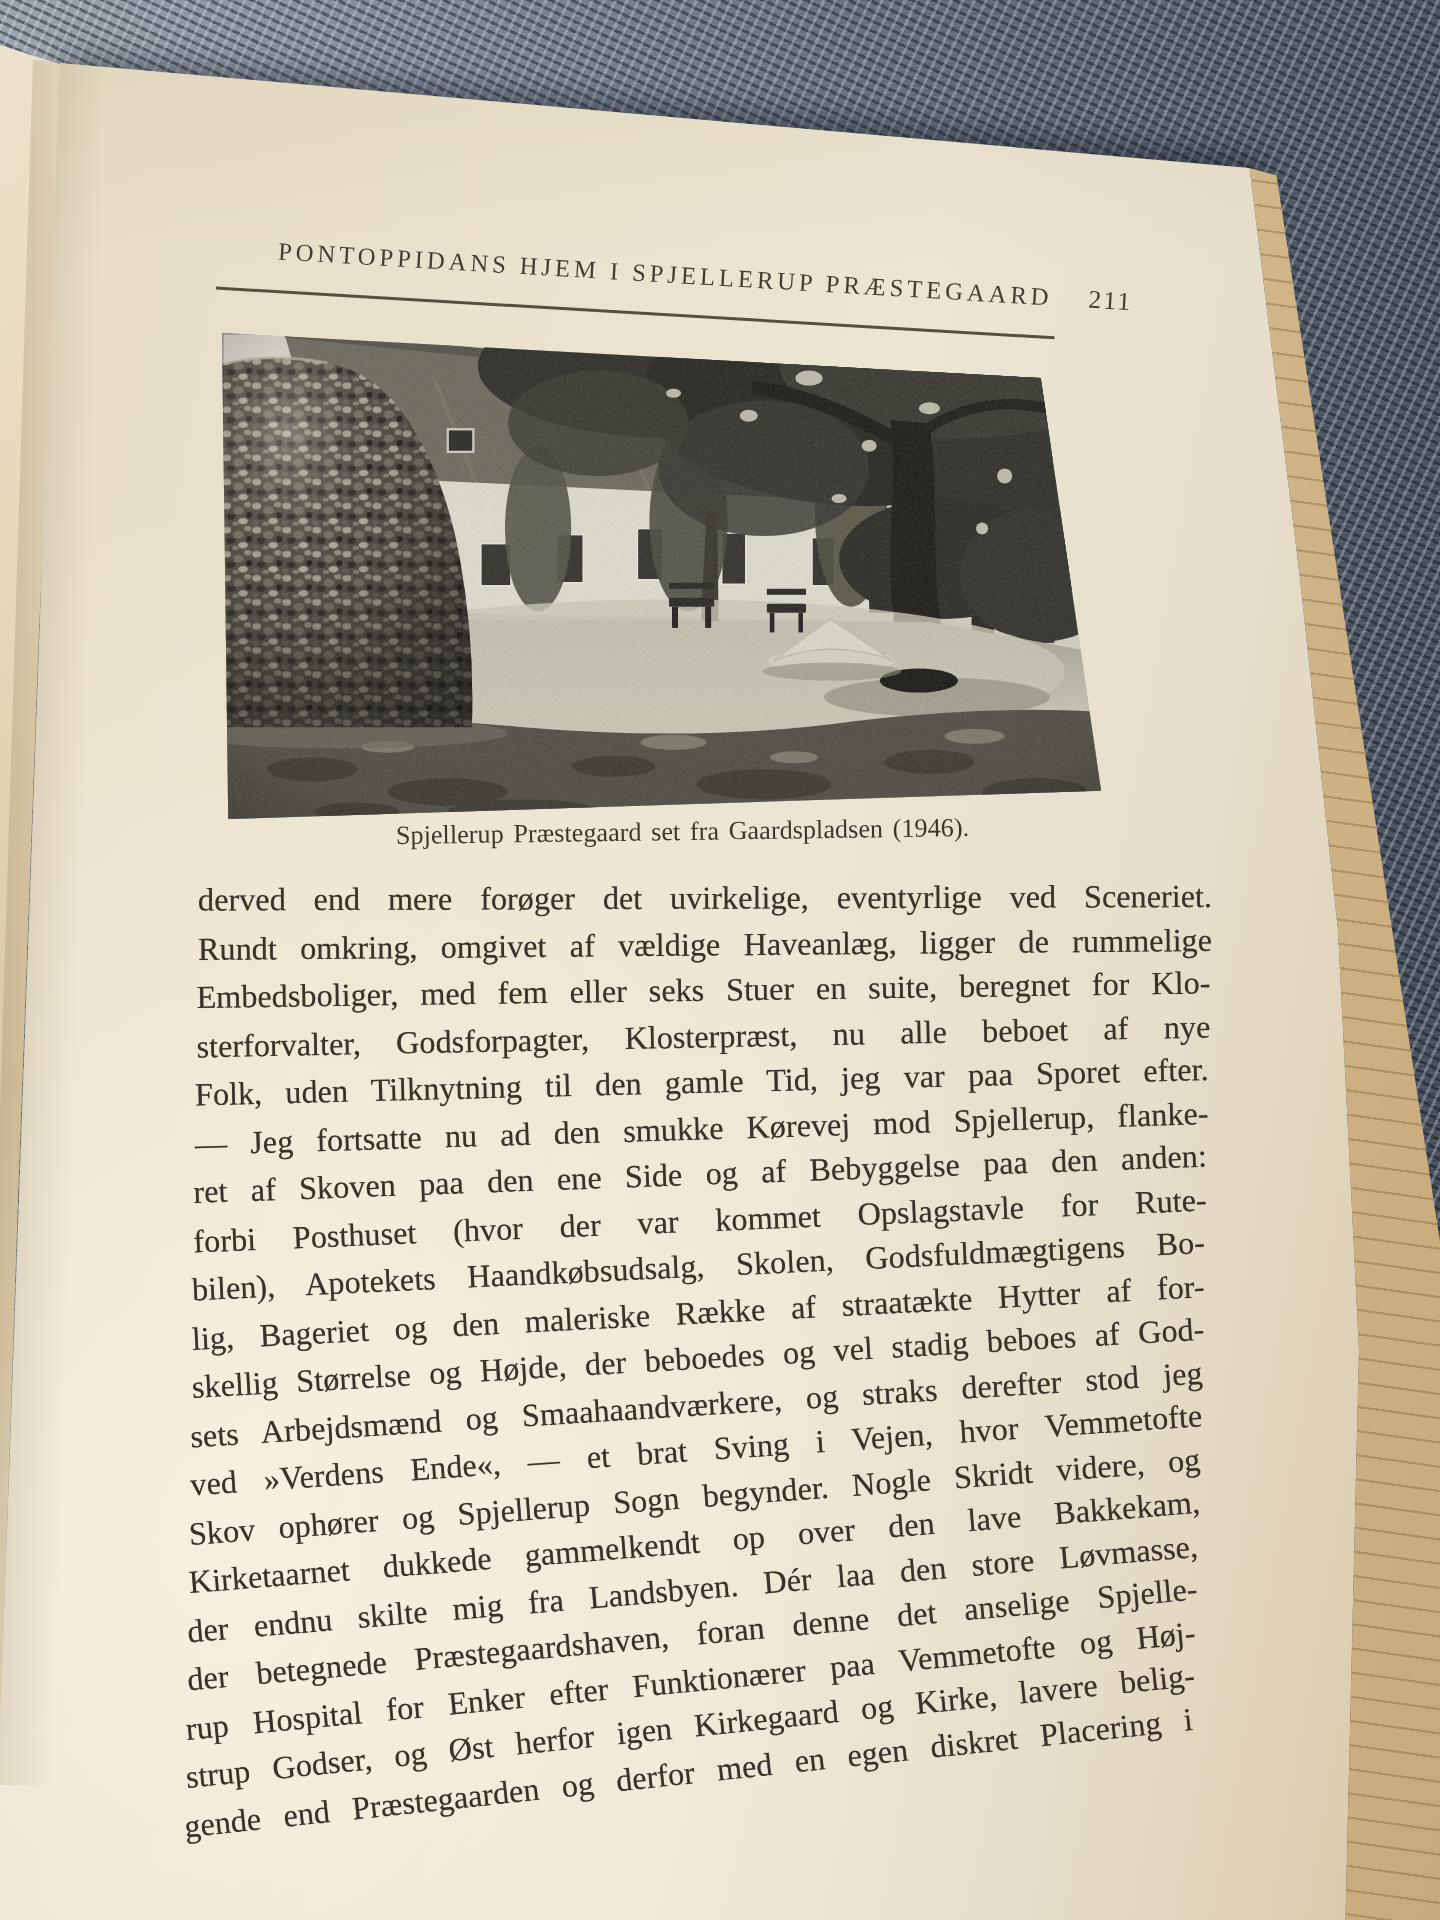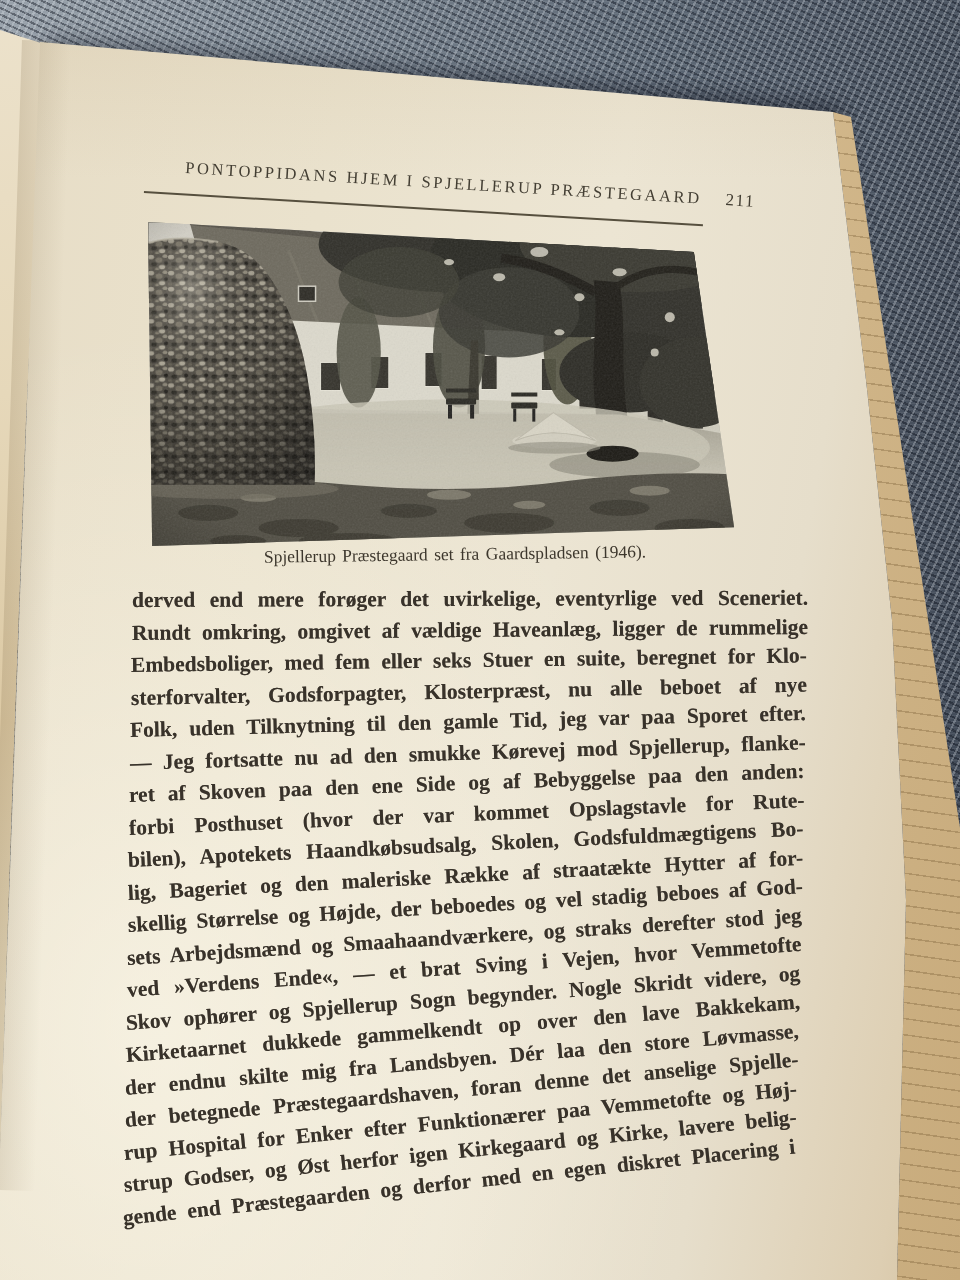--- a/index.html
+++ b/index.html
@@ -44,21 +44,21 @@
   .header-rule{position:absolute;left:144px;top:191px;width:560px;height:2px;background:#564f3e;
     transform:rotate(3.4deg);transform-origin:0 0;}
   
   .photo{position:absolute;left:148px;top:222px;width:592px;height:326px;
     clip-path:polygon(0% 0%,92.2% 9.2%,99% 93.6%,0.7% 99.4%);background:#b9b6ab;}
   .photo svg{display:block;width:100%;height:100%;}
   
   .caption{position:absolute;left:252px;top:544px;width:406px;text-align:center;
     font-size:17.5px;color:#3d372d;word-spacing:2px;transform:rotate(-0.8deg);}
   
-  .body-text{position:absolute;left:132px;top:585px;width:690px;height:680px;font-weight:bold;}
+  .body-text{position:absolute;left:132px;top:585px;width:690px;height:680px;}
   .bodyline{position:absolute;width:676px;height:32px;line-height:31px;
     font-size:21.5px;color:#38322a;text-align:justify;text-align-last:justify;
     text-shadow:0 0 .5px rgba(56,50,42,.55);transform-origin:0 50%;white-space:normal;}
 </style>
 </head>
 <body>
 
 <div class="scene">
   <div class="fabric"></div>
 

